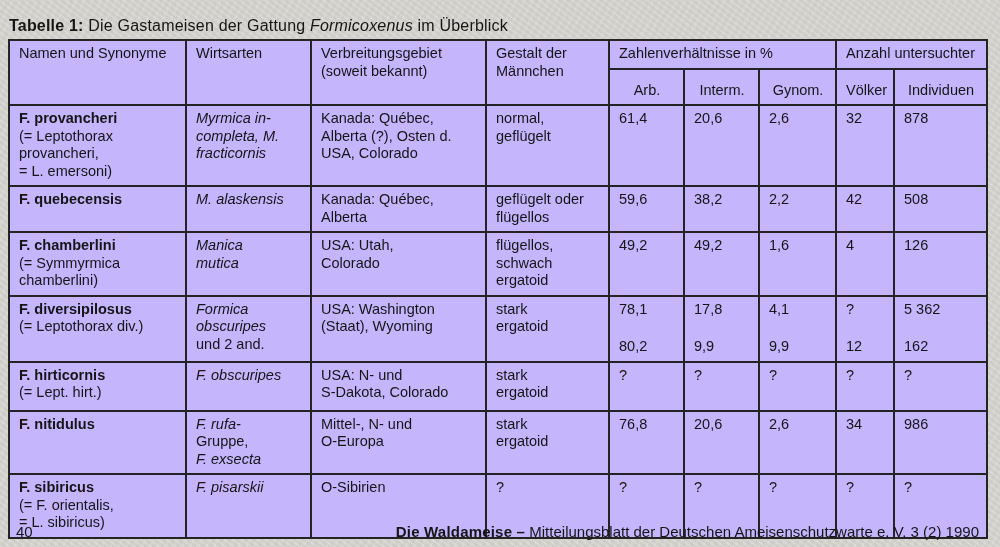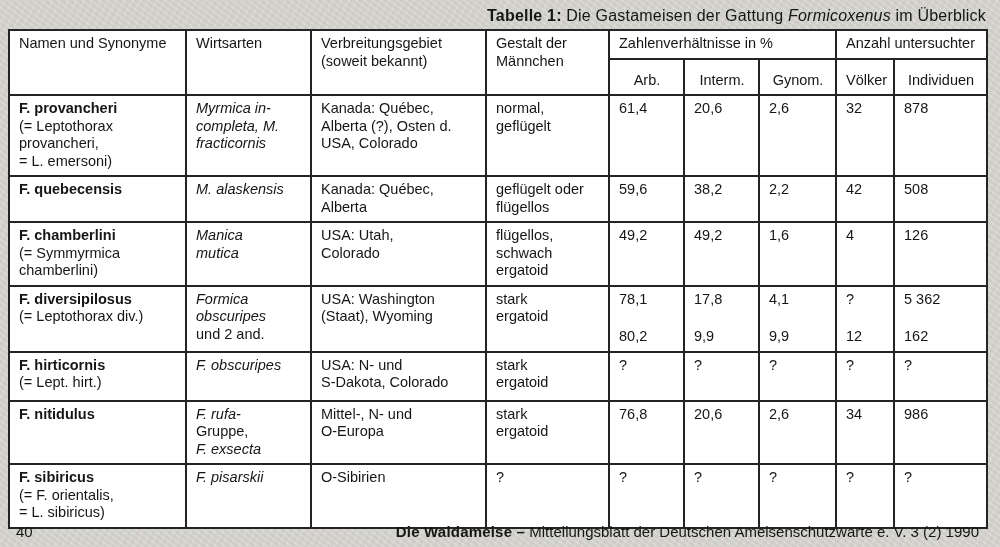--- a/index.html
+++ b/index.html
@@ -12,32 +12,31 @@
     overflow:hidden;
   }
   .scan-noise{
     position:absolute;inset:0;pointer-events:none;
     background:
       repeating-linear-gradient(37deg, rgba(255,255,255,.045) 0 2px, rgba(0,0,0,.03) 2px 5px),
       repeating-linear-gradient(-61deg, rgba(255,255,255,.03) 0 3px, rgba(0,0,0,.02) 3px 7px);
   }
   .page{position:absolute;left:8px;top:6px;width:978px;}
   .title-line{
-    font-size:16px;line-height:20px;margin:0 0 3px 1px;
+    font-size:16px;line-height:20px;margin:10px 0 3px 1px;
     letter-spacing:.2px;
-    text-align:right;
   }
   .title-line b{font-weight:bold;}
   .title-line .it{font-style:italic;}
 
   table.main{
     border-collapse:collapse;
     width:978px;
     table-layout:fixed;
-    background:#ffffff;
+    background:#c4b5fd;
   }
   table.main th, table.main td{
     border:2px solid #242424;
     padding:4px 8px 5px 9px;
     font-size:14.5px;
     line-height:17.5px;
     vertical-align:top;
     text-align:left;
     font-weight:normal;
     box-sizing:border-box;

